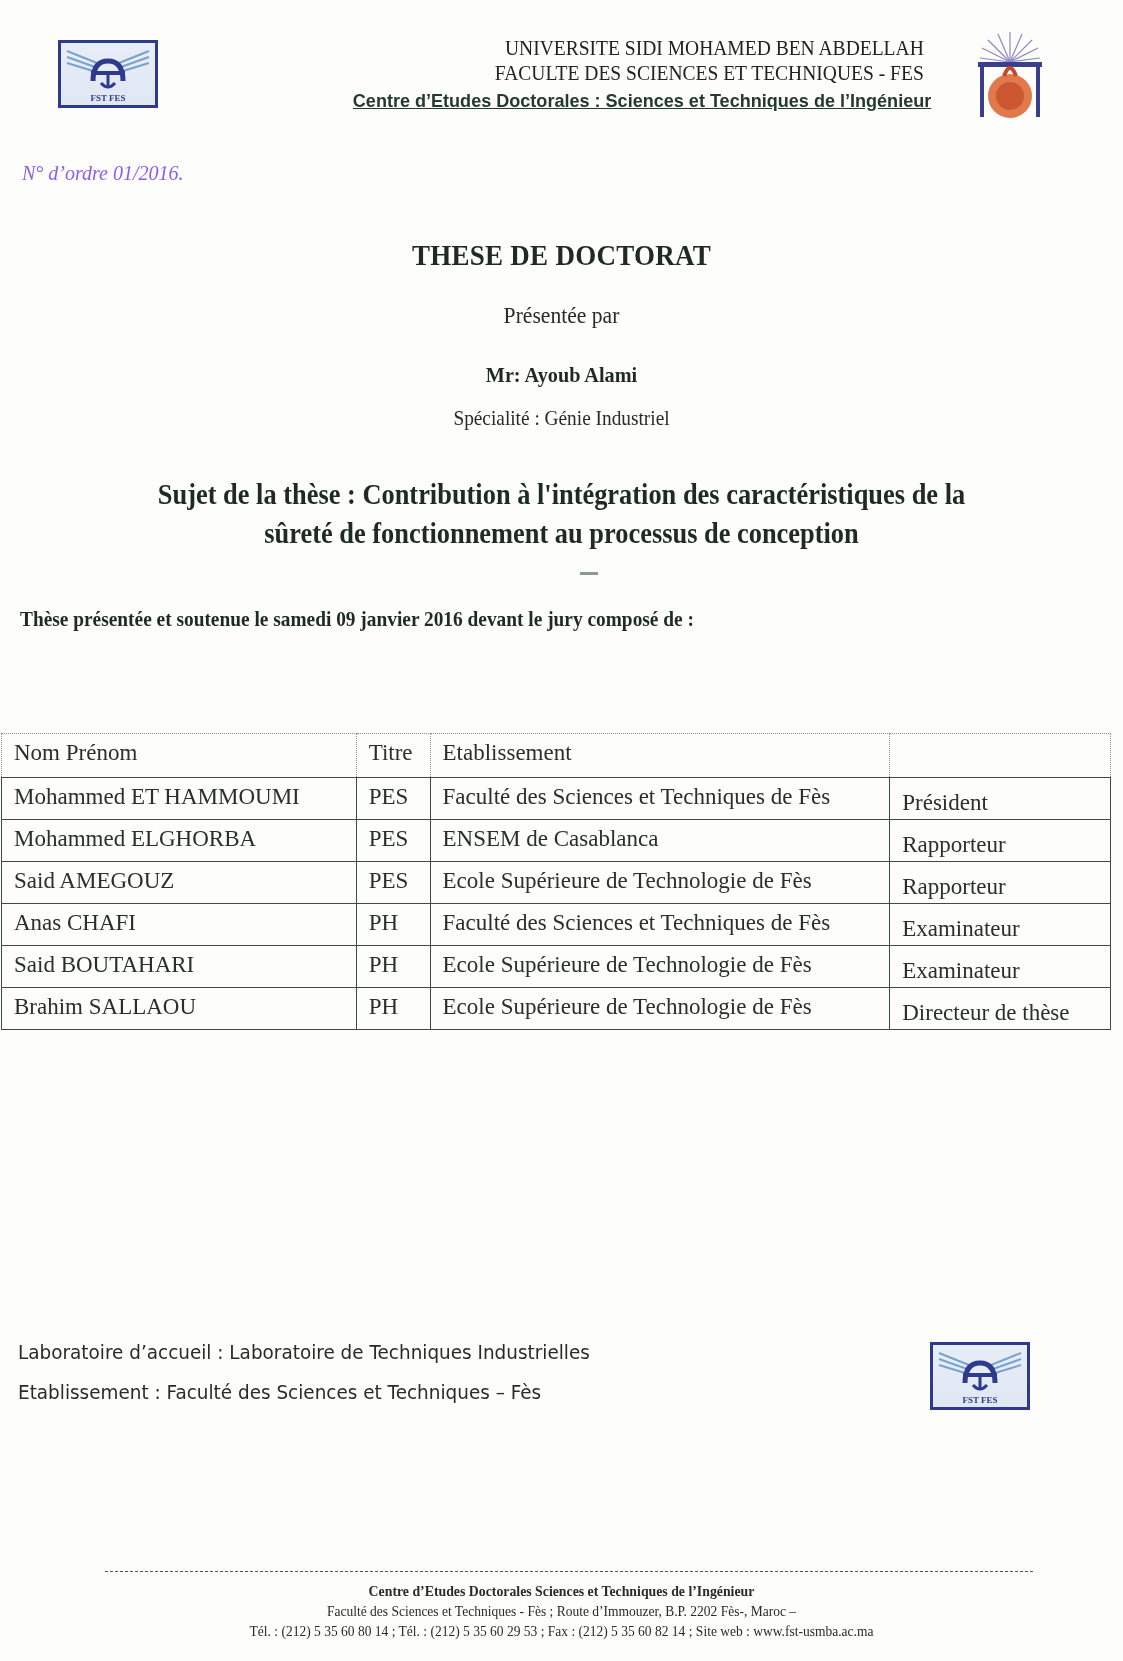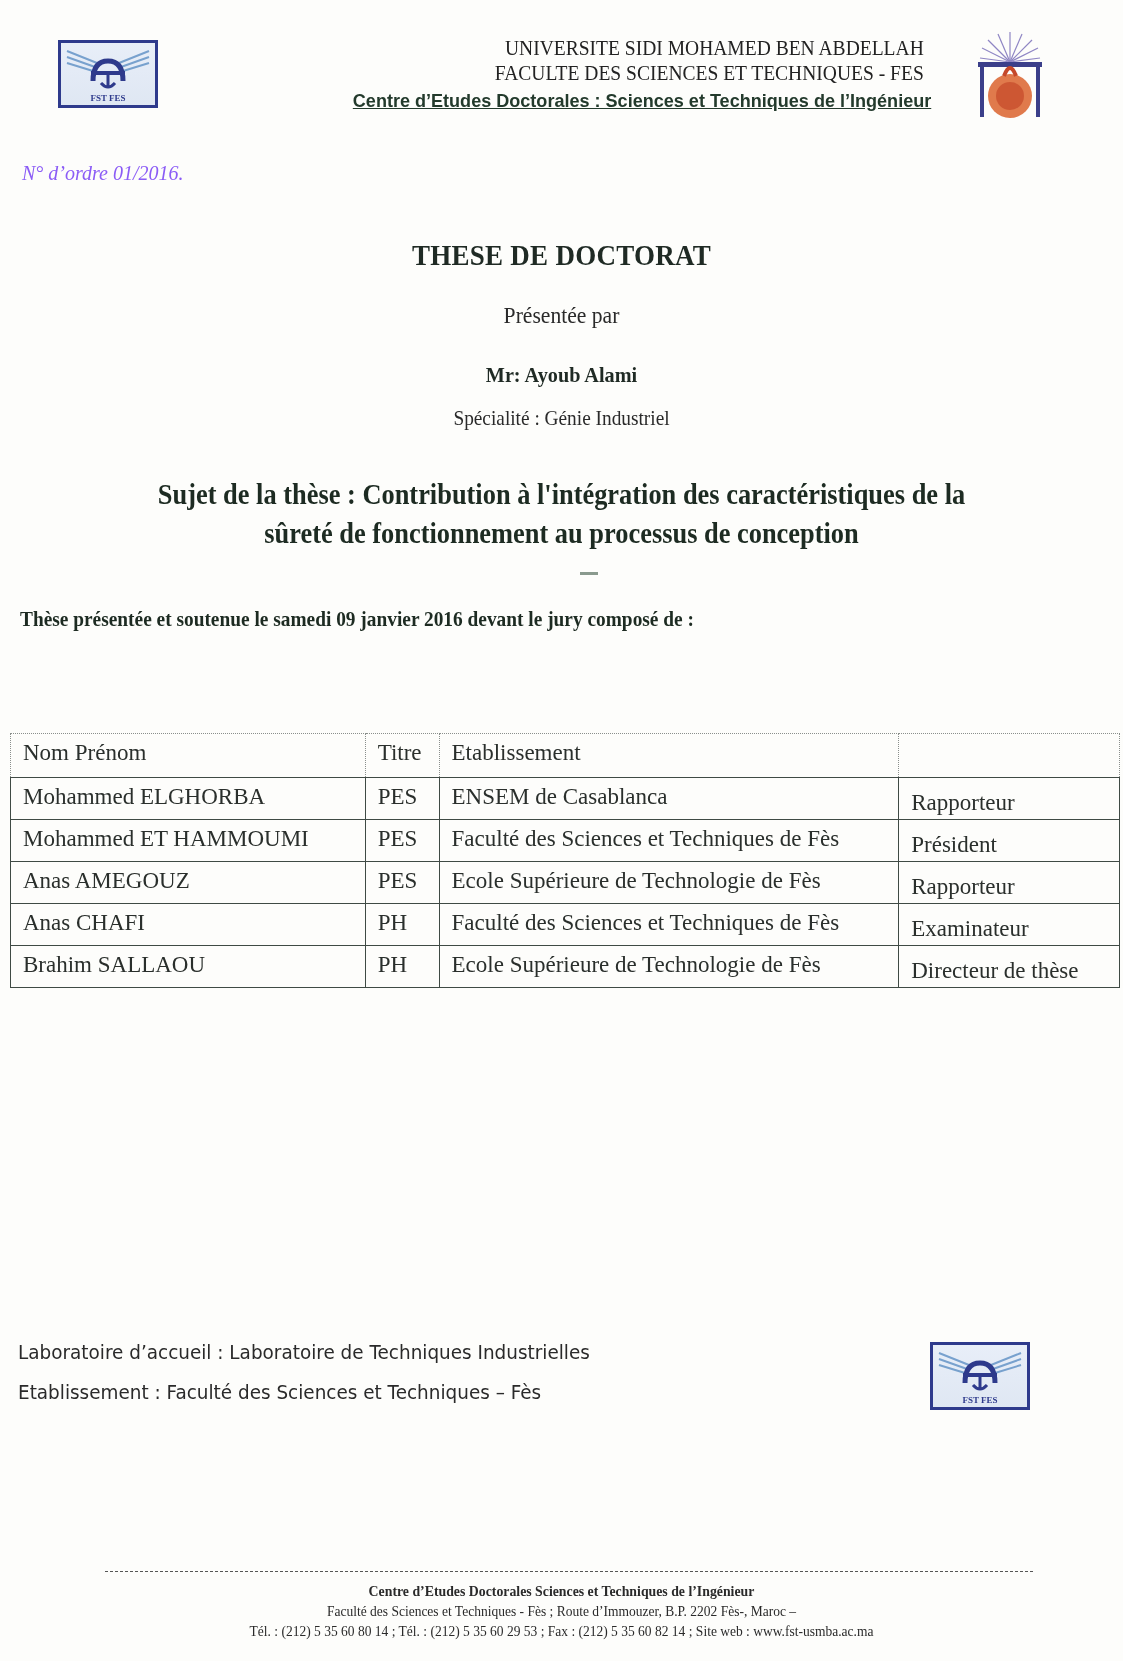--- a/index.html
+++ b/index.html
@@ -31,21 +31,21 @@
   .thesis-title { top: 238px; font-size: 30px; font-weight: bold; letter-spacing: 0.3px; color: #1f2a24; transform: scaleX(0.9); }
   .presented { top: 302px; font-size: 24px; color: #2a2a2a; transform: scaleX(0.9); }
   .author { top: 362px; font-size: 22px; font-weight: bold; color: #1f2a24; transform: scaleX(0.92); }
   .specialite { top: 406px; font-size: 21px; color: #2a2a2a; transform: scaleX(0.92); }
   .subject { top: 474px; font-size: 30px; font-weight: bold; line-height: 39px; color: #1d2b22; transform: scaleX(0.88); }
   .small-mark { left: 580px; top: 572px; width: 18px; height: 3px; background: #8a9a8e; }
   .defense { left: 20px; top: 606px; font-size: 22px; font-weight: bold; color: #1d2b22; transform-origin: left; transform: scaleX(0.88); white-space: nowrap; }
 
   
   .jury-table {
-    position: absolute; left: 10px; top: 733px; width: 1110px; border-collapse: collapse;
+    position: absolute; left: 1px; top: 733px; width: 1110px; border-collapse: collapse;
     font-family: "Liberation Serif", serif; font-size: 23px; color: #2a2f2c;
   }
   .jury-table td {
     border: 1.5px solid #3f4a44; height: 42px; padding: 0 0 0 12px; vertical-align: top;
     padding-top: 6px; box-sizing: border-box; white-space: nowrap;
   }
   .jury-table tr.head td {
     border: 1.5px dotted #8a8f8c; height: 44px; padding-top: 6px;
   }
   .jury-table tr.head td { border-bottom-style: dotted; }
@@ -128,41 +128,47 @@
 
 <table class="jury-table">
   <tbody>
       <tr class="head">
     <td class="col-name">Nom Prénom</td>
     <td class="col-title">Titre</td>
     <td class="col-etab">Etablissement</td>
     <td class="col-role" style="padding-top:6px !important"></td>
   </tr>
   <tr>
+    <td>Mohammed ET HAMMOUMI</td>
+    <td>PES</td>
+    <td>Faculté des Sciences et Techniques de Fès</td>
+    <td class="col-role">Président</td>
+  </tr>
+  <tr>
     <td>Mohammed ELGHORBA</td>
     <td>PES</td>
     <td>ENSEM de Casablanca</td>
     <td class="col-role">Rapporteur</td>
   </tr>
   <tr>
-    <td>Mohammed ET HAMMOUMI</td>
-    <td>PES</td>
-    <td>Faculté des Sciences et Techniques de Fès</td>
-    <td class="col-role">Président</td>
-  </tr>
-  <tr>
-    <td>Anas AMEGOUZ</td>
+    <td>Said AMEGOUZ</td>
     <td>PES</td>
     <td>Ecole Supérieure de Technologie de Fès</td>
     <td class="col-role">Rapporteur</td>
   </tr>
   <tr>
     <td>Anas CHAFI</td>
     <td>PH</td>
     <td>Faculté des Sciences et Techniques de Fès</td>
+    <td class="col-role">Examinateur</td>
+  </tr>
+  <tr>
+    <td>Said BOUTAHARI</td>
+    <td>PH</td>
+    <td>Ecole Supérieure de Technologie de Fès</td>
     <td class="col-role">Examinateur</td>
   </tr>
   <tr>
     <td>Brahim SALLAOU</td>
     <td>PH</td>
     <td>Ecole Supérieure de Technologie de Fès</td>
     <td class="col-role">Directeur de thèse</td>
   </tr>
 </tbody>
   </table>

